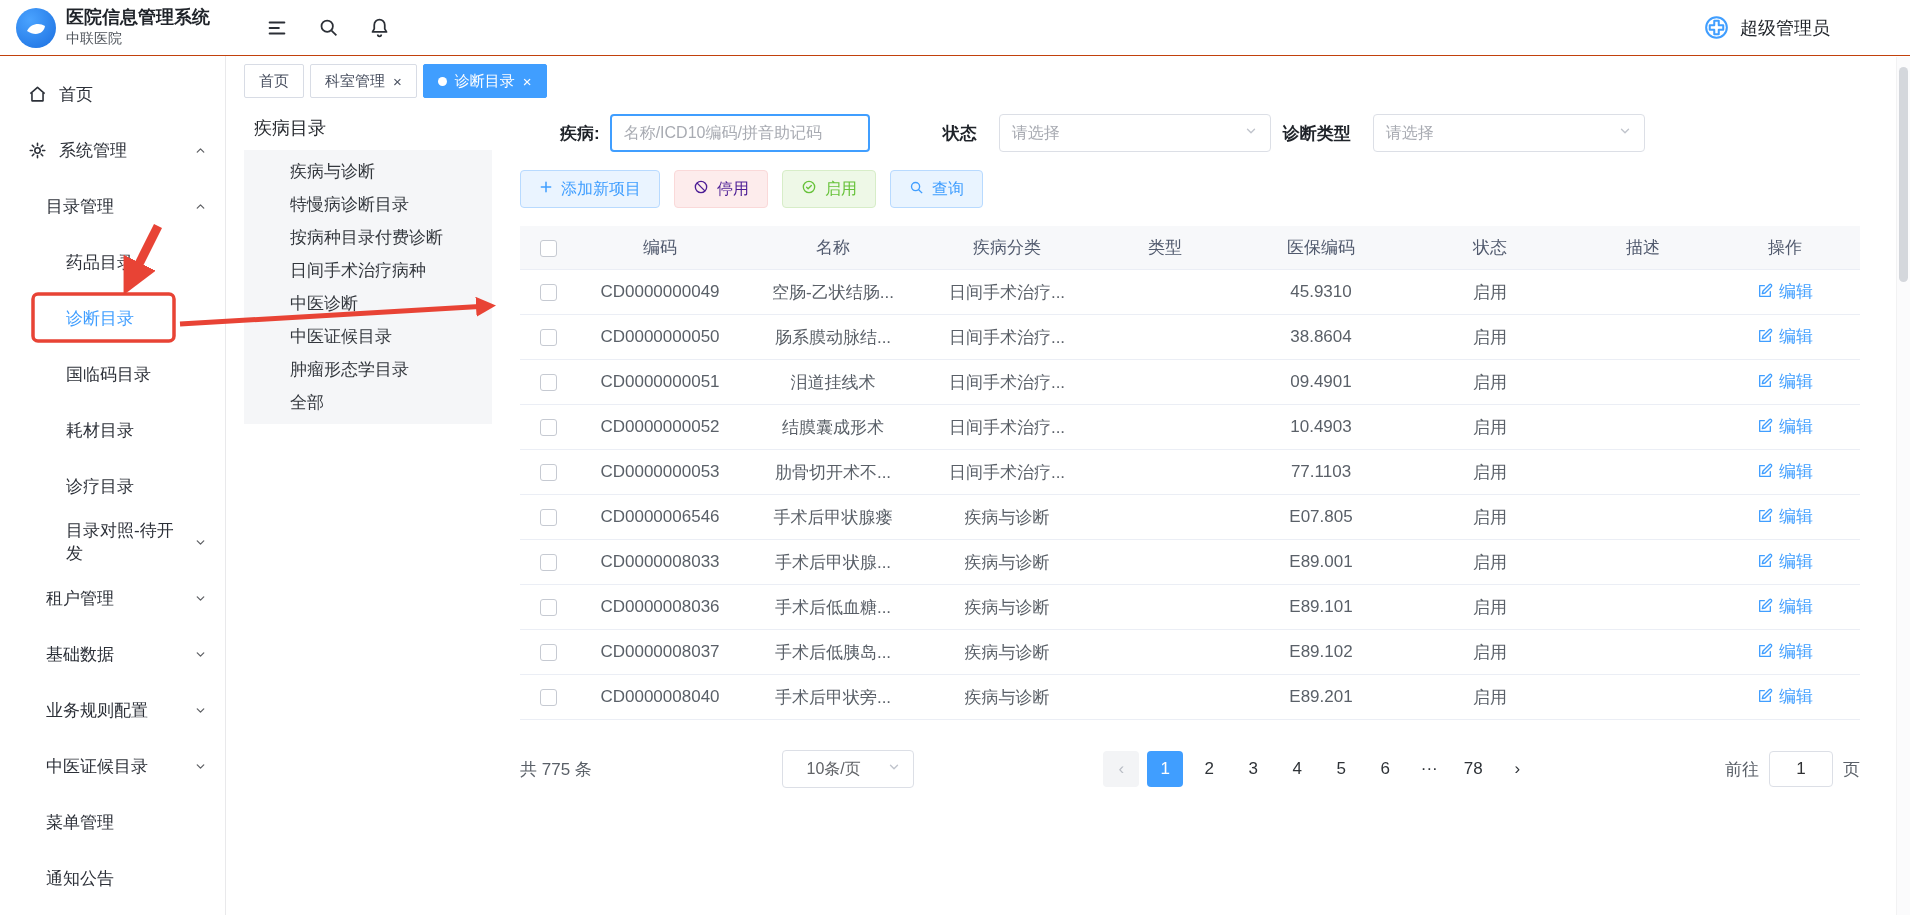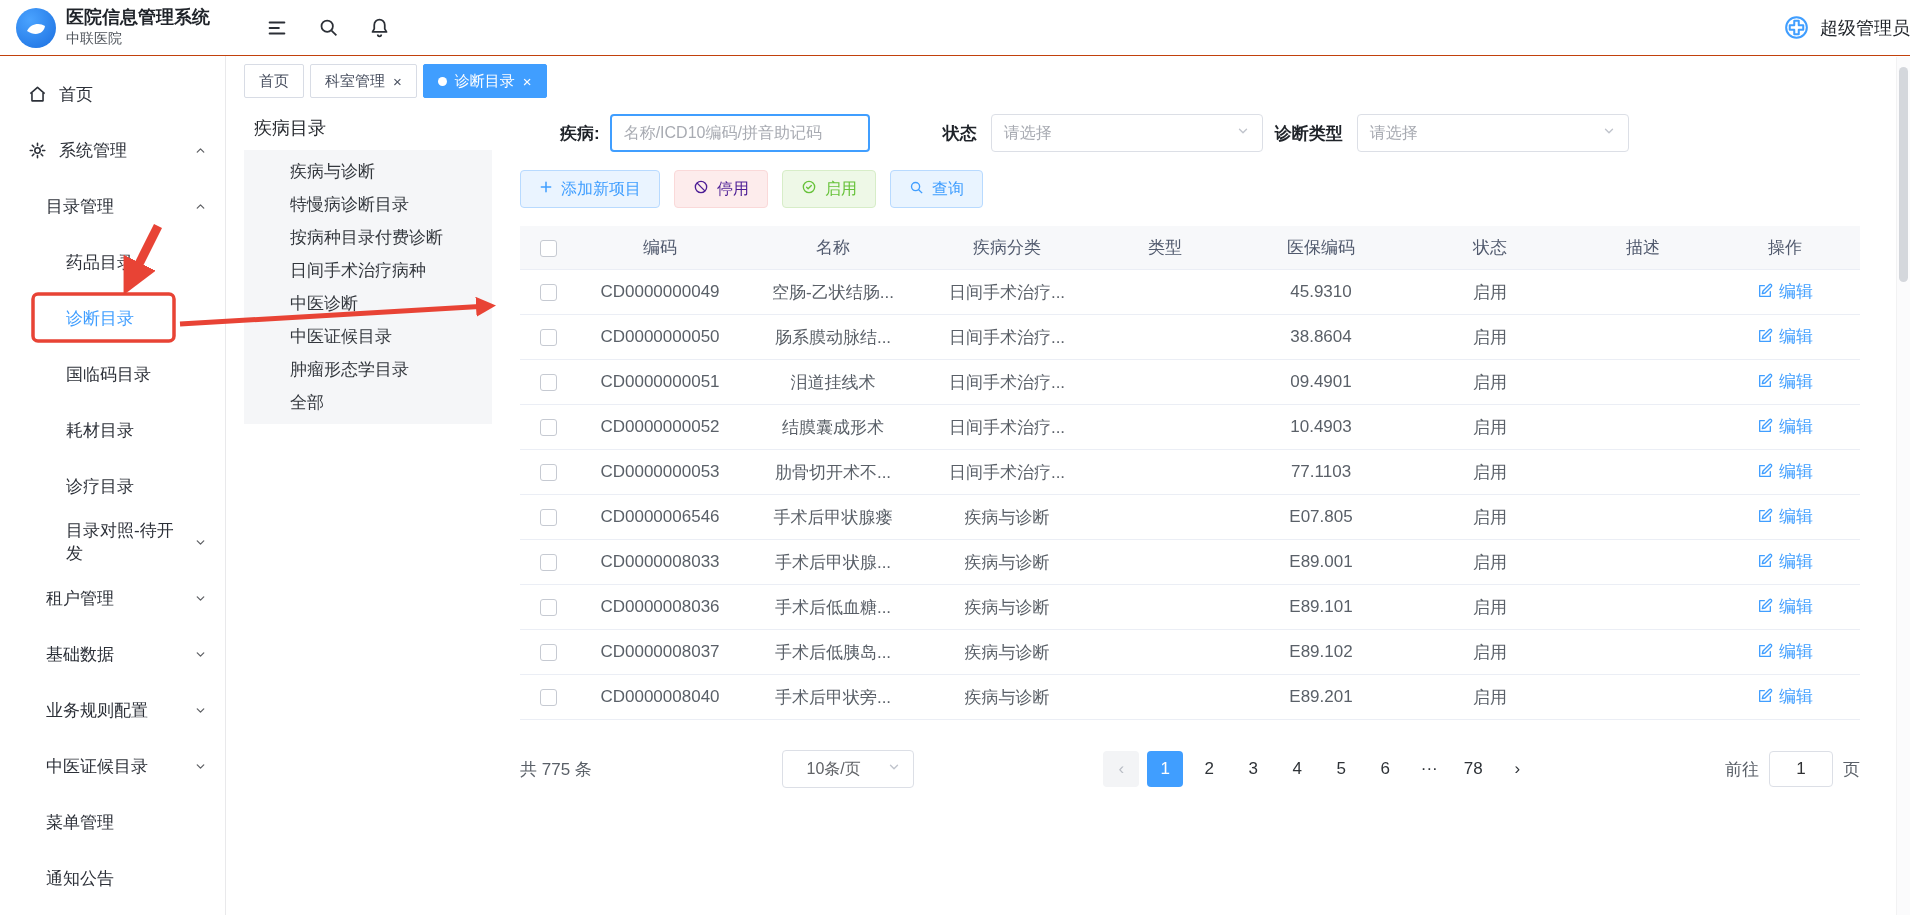--- a/index.html
+++ b/index.html
@@ -8,21 +8,21 @@
 
   
   .header { height:56px; display:flex; align-items:center; border-bottom:1px solid #c2410c; background:#fff; }
   .logo-block { width:226px; flex:0 0 226px; display:flex; align-items:center; gap:10px; padding-left:16px; }
   .logo { width:40px; height:40px; border-radius:50%; background:radial-gradient(circle at 35% 30%, #4aa3ff, #1b6fe0); display:flex; align-items:center; justify-content:center; flex:0 0 40px; }
   .app-titles .title { font-size:18px; font-weight:700; color:#1f2329; line-height:1.15; }
   .app-titles .sub { font-size:14px; color:#4d5259; margin-top:2px; }
   .header-icons { display:flex; align-items:center; gap:30px; margin-left:40px; }
   .hicon { display:inline-flex; cursor:pointer; }
   .header-spacer { flex:1; }
-  .user-block { display:flex; align-items:center; gap:10px; font-size:18px; color:#1f2329; cursor:pointer; }
+  .user-block { display:flex; align-items:center; gap:10px; padding-right:80px; font-size:18px; color:#1f2329; cursor:pointer; }
 
   
   .body { display:flex; height:859px; }
   .sidebar { width:226px; flex:0 0 226px; border-right:1px solid #e9e9eb; padding-top:10px; background:#fff; }
   .nav-item { height:56px; display:flex; align-items:center; font-size:17px; color:#2c3038; position:relative; padding-right:36px; cursor:pointer; }
   .nav-item .nav-ic { display:inline-flex; margin-right:12px; }
   .lvl1 { padding-left:28px; }
   .lvl2 { padding-left:46px; }
   .lvl3 { padding-left:66px; }
   .nav-item .chev { position:absolute; right:18px; display:inline-flex; color:#606266; }
@@ -46,21 +46,21 @@
   .catalog-item { height:33px; line-height:33px; padding-left:46px; font-size:17px; color:#33373d; cursor:pointer; white-space:nowrap; }
 
   .work { flex:1; padding:0 50px 0 28px; }
 
   .filter-row { display:flex; align-items:center; margin-top:2px; padding-left:40px; }
   .f-label { font-size:17px; font-weight:700; color:#1f2329; white-space:nowrap; }
   .disease-input { width:260px; height:38px; border:2px solid #409eff; border-radius:4px; margin-left:10px; padding:0 12px; font-size:16px; color:#303133; outline:none; }
   .disease-input::placeholder { color:#a8abb2; }
   .ml-status { margin-left:73px; }
   .ml-type { margin-left:12px; }
-  .select { width:272px; height:38px; border:1px solid #dcdfe6; border-radius:4px; display:flex; align-items:center; justify-content:space-between; padding:0 12px; background:#fff; cursor:pointer; margin-left:14px; }
+  .select { width:272px; height:38px; border:1px solid #dcdfe6; border-radius:4px; display:flex; align-items:center; justify-content:space-between; padding:0 12px; background:#fff; cursor:pointer; margin-left:22px; }
   .select .ph { font-size:16px; color:#a8abb2; }
   .select .val { font-size:16px; color:#606266;margin-left:12px; }
 
   .btn-row { display:flex; gap:14px; margin-top:18px; }
   .btn { height:38px; display:inline-flex; align-items:center; gap:8px; padding:0 18px; border-radius:4px; font-size:16px; cursor:pointer; border:1px solid transparent; white-space:nowrap;text-align:center; }
   .btn-add { background:#eaf4ff; border-color:#b8daff; color:#409eff; }
   .btn-disable { background:#fdecec; border-color:#fad9d9; color:#4c1d95; }
   .btn-enable { background:#eef8e7; border-color:#d7edc8; color:#67c23a; }
   .btn-query { background:#e9f4ff; border-color:#b8daff; color:#409eff; }
 

